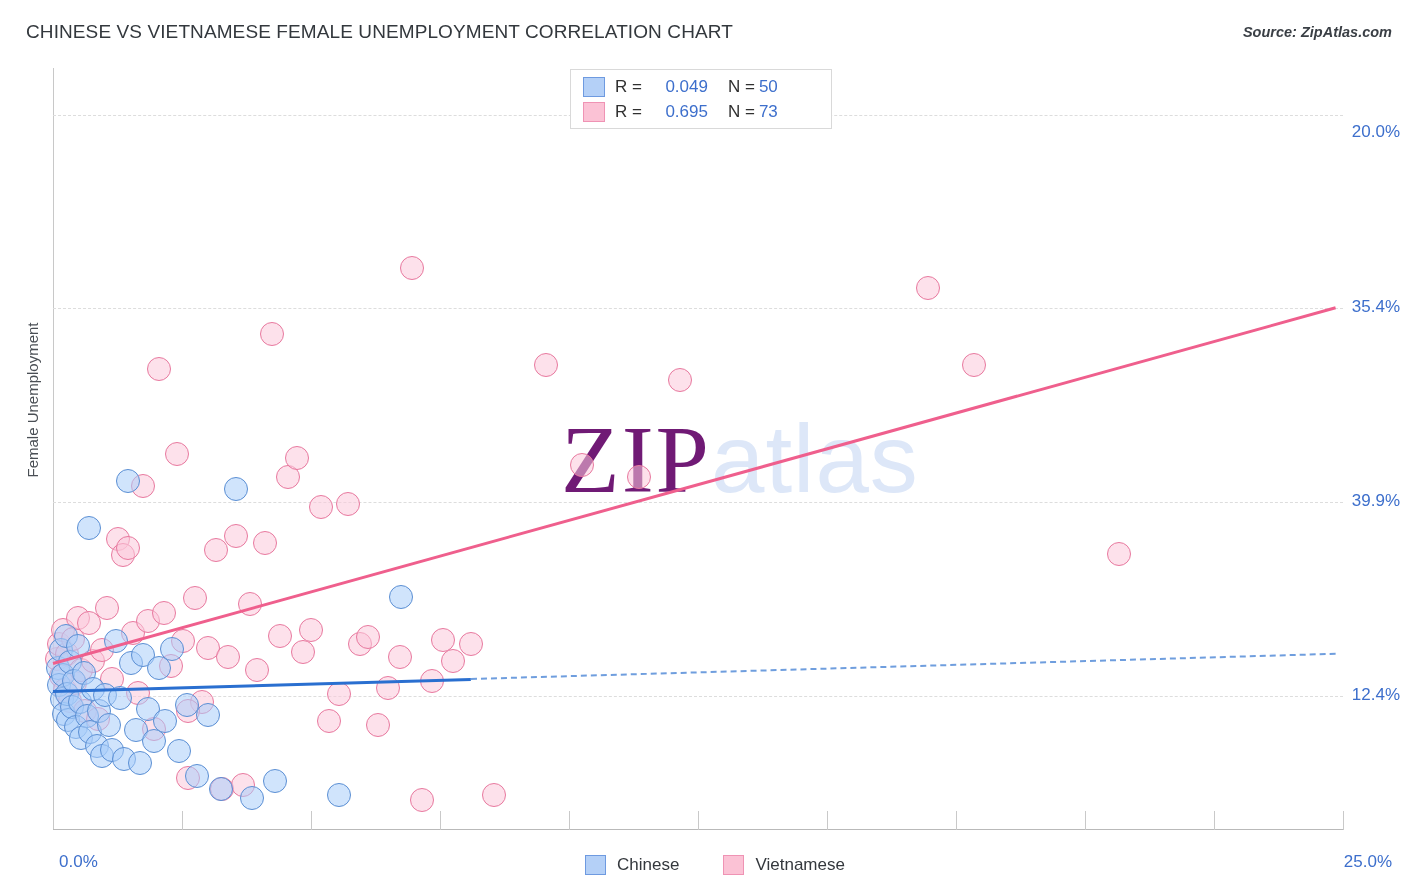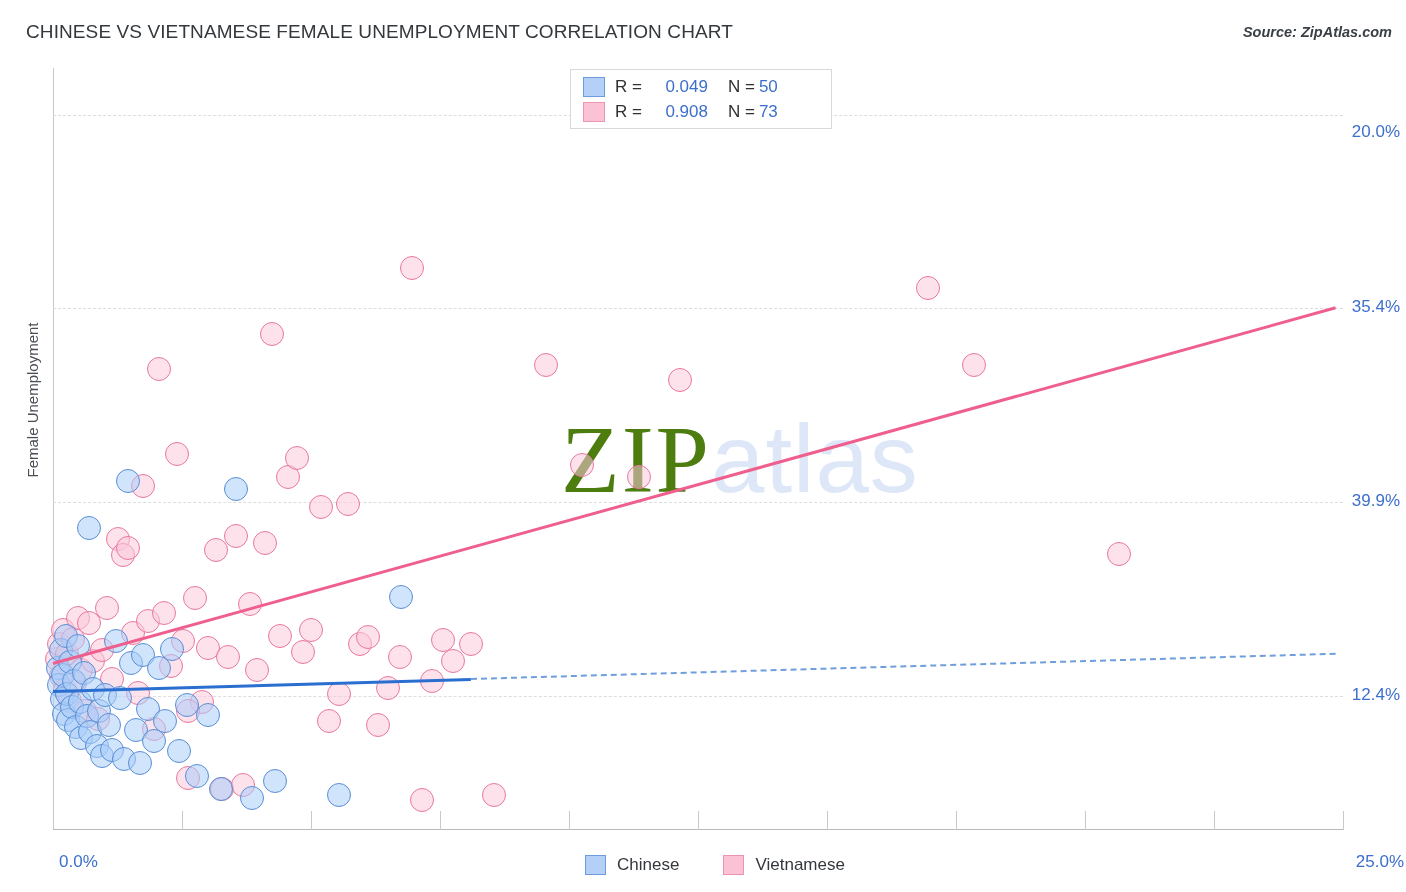--- a/index.html
+++ b/index.html
@@ -40,21 +40,21 @@
     position:absolute;left:8px;top:280px;width:24px;height:240px;
   }
   .axis-title-inner{
     position:absolute;left:50%;top:50%;
     transform:translate(-50%,-50%) rotate(-90deg);
     font-size:15px;color:#4a4f55;white-space:nowrap;
   }
 
   
   .wm{position:absolute;left:549px;top:404px;pointer-events:none;user-select:none;}
-  .wm-zip{font-family:"Liberation Serif", serif;font-size:96px;color:#4d7c0f;letter-spacing:2px;}
+  .wm-zip{font-family:"Liberation Serif", serif;font-size:96px;color:#701a75;letter-spacing:2px;}
   .wm-atlas{font-family:"Liberation Sans", sans-serif;font-size:96px;color:#dde7f8;letter-spacing:1px;}
 
   
   .pt{position:absolute;border-radius:50%;box-sizing:border-box;}
   .pt.blue{background:rgba(170,205,250,.55);border:1px solid #5b8fd4;}
   .pt.pink{background:rgba(252,200,218,.55);border:1px solid #e8799f;}
 
   
   .trend{position:absolute;transform-origin:0 50%;height:0;}
   .trend.pink-line{border-top:3px solid #ef5f8d;}
@@ -253,39 +253,39 @@
   </div>
 
   <div id="ylabels">
       <div class="ylabel" style="top: 685.214px;">12.4%</div>
       <div class="ylabel" style="top: 491.321px;">39.9%</div>
       <div class="ylabel" style="top: 297.427px;">35.4%</div>
       <div class="ylabel" style="top: 122px;">20.0%</div>
     </div>
   <div id="xlabels">
       <div class="xlabel" style="left: 47px; top: 852px;">0.0%</div>
-      <div class="xlabel" style="right: 2px; top: 852px;">25.0%</div>
+      <div class="xlabel" style="right: 14px; top: 852px;">25.0%</div>
     </div>
 
   <div class="axis-title-wrap">
     <div class="axis-title-inner">Female Unemployment</div>
   </div>
 
   <div class="stats">
     <div class="stats-row r1">
       <span class="sw blue"></span>
       <span class="stat-lbl">R =</span>
       <span class="stat-val rv">0.049</span>
       <span class="stat-lbl nlab">N =</span>
       <span class="stat-val nv">50</span>
     </div>
     <div class="stats-row r2">
       <span class="sw pink"></span>
       <span class="stat-lbl">R =</span>
-      <span class="stat-val rv">0.908</span>
+      <span class="stat-val rv">0.695</span>
       <span class="stat-lbl nlab">N =</span>
       <span class="stat-val nv">73</span>
     </div>
   </div>
 
   <div class="blegend">
     <div class="bl-item">
       <span class="bl-sw blue"></span>
       <span class="bl-lbl">Chinese</span>
     </div>

